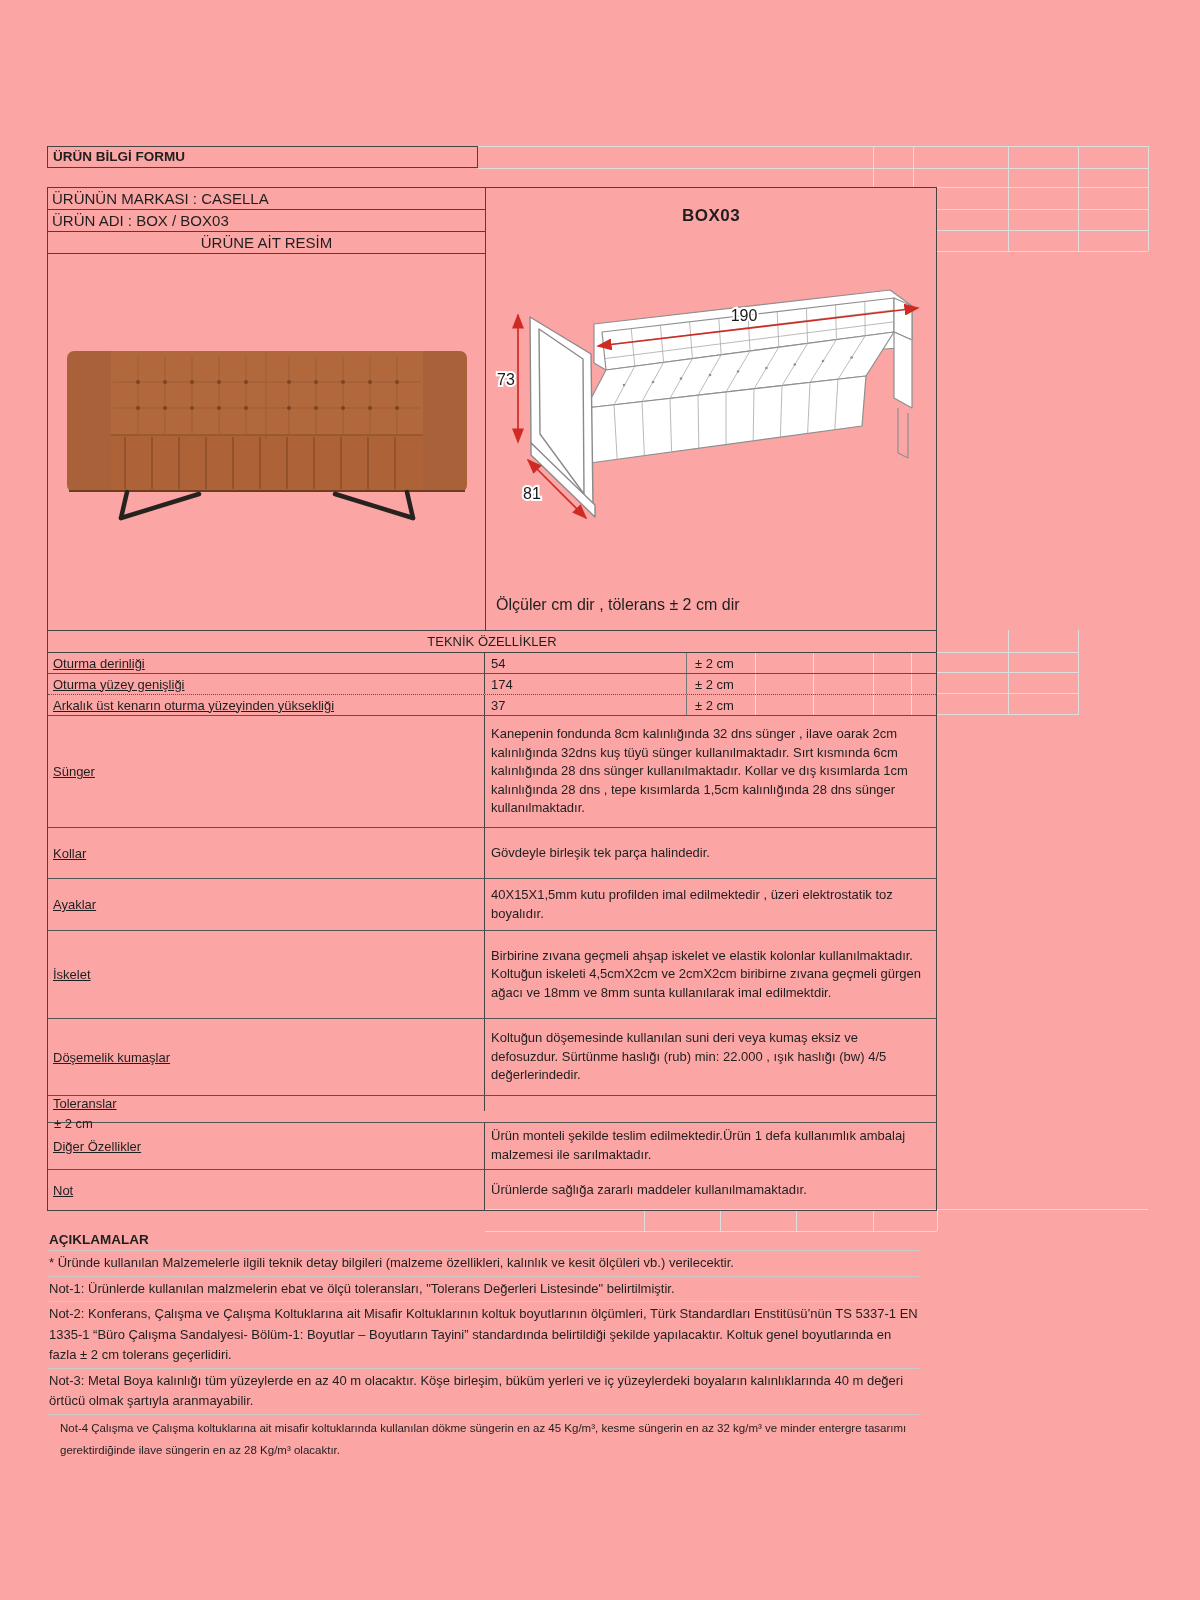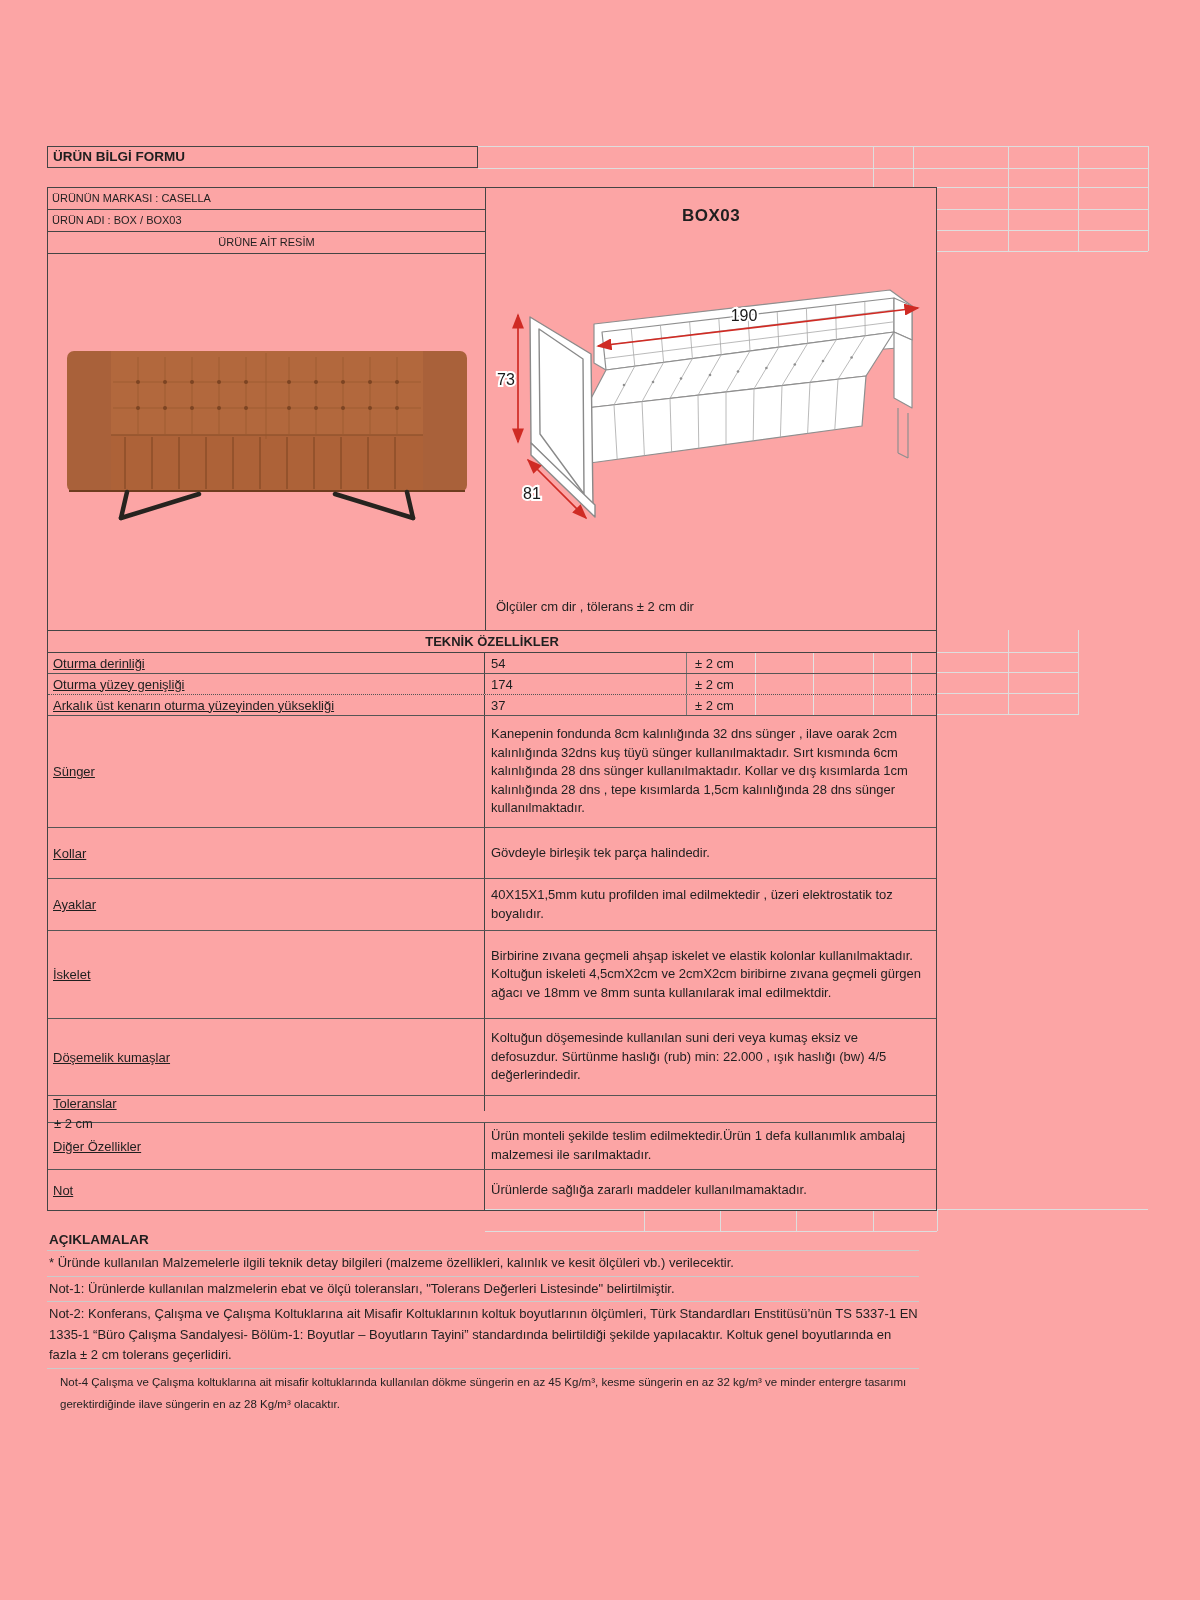--- a/index.html
+++ b/index.html
@@ -6,29 +6,29 @@
   #canvas{position:relative;width:1200px;height:1600px;background:#fca5a5;
           font-family:"Liberation Sans","DejaVu Sans",sans-serif;color:#1f1f1f;overflow:hidden;}
   .abs{position:absolute;}
   
   .fgv{position:absolute;width:1px;background:#dedede;}
   .fgh{position:absolute;height:1px;background:#dedede;}
   
   .title-cell{left:47px;top:146px;width:431px;height:22px;border:1px solid #444;
               font-weight:bold;font-size:13.5px;line-height:20px;padding-left:5px;box-sizing:border-box;}
   .info-block{left:47px;top:187px;width:438px;box-sizing:border-box;border-top:1px solid #444;border-left:1px solid #444;}
-  .info-row{height:22px;line-height:21px;font-size:11px;padding-left:4px;border-bottom:1px solid #444;box-sizing:border-box;}
+  .info-row{height:22px;line-height:21px;font-size:15px;padding-left:4px;border-bottom:1px solid #444;box-sizing:border-box;}
   .info-row.center{text-align:center;padding-left:0;}
   .photo-area{left:47px;top:253px;width:438px;height:377px;border-left:1px solid #444;box-sizing:border-box;}
   .image-box{left:485px;top:187px;width:452px;height:443px;border:1px solid #444;border-bottom:none;box-sizing:border-box;}
   .box-title{position:absolute;top:18px;left:0;width:100%;text-align:center;font-weight:bold;font-size:17px;letter-spacing:.5px;}
-  .olculer{position:absolute;left:10px;bottom:16px;font-size:13px;}
+  .olculer{position:absolute;left:10px;bottom:16px;font-size:16px;}
   
   .spec{left:47px;top:630px;width:890px;border:1px solid #444;box-sizing:border-box;font-size:13px;}
-  .spec-h{height:22px;line-height:21px;text-align:center;font-weight:bold;border-bottom:1px solid #444;box-sizing:border-box;}
+  .spec-h{height:22px;line-height:21px;text-align:center;font-weight:normal;border-bottom:1px solid #444;box-sizing:border-box;}
   .srow{display:flex;border-bottom:1px solid #555;box-sizing:border-box;}
   .srow:last-child{border-bottom:none;}
   .srow.dotted{border-bottom-style:dotted;}
   .c-label{width:437px;box-sizing:border-box;border-right:1px solid #444;padding-left:5px;display:flex;align-items:center;text-decoration:underline;}
   .c-val{width:202px;box-sizing:border-box;border-right:1px solid #777;padding-left:6px;display:flex;align-items:center;}
   .c-tol{flex:1;padding-left:8px;display:flex;align-items:center;position:relative;
          background-image:linear-gradient(#e3e3e3,#e3e3e3),linear-gradient(#e3e3e3,#e3e3e3),linear-gradient(#e3e3e3,#e3e3e3),linear-gradient(#e3e3e3,#e3e3e3);
          background-size:1px 100%;background-position:68px 0,126px 0,186px 0,224px 0;background-repeat:no-repeat;}
   .c-text{flex:1;box-sizing:border-box;padding:4px 10px 4px 6px;line-height:18.6px;display:flex;align-items:center;}
   
@@ -261,16 +261,17 @@
       <div class="c-label">Not</div>
       <div class="c-text">Ürünlerde sağlığa zararlı maddeler kullanılmamaktadır.</div>
     </div>
   </div>
 
   <div class="abs notes">
     <div class="hd">AÇIKLAMALAR</div>
     <div class="note-item">* Üründe kullanılan Malzemelerle ilgili teknik detay bilgileri (malzeme özellikleri, kalınlık ve kesit ölçüleri vb.)  verilecektir.</div>
     <div class="note-item">Not-1: Ürünlerde kullanılan malzmelerin ebat ve ölçü toleransları, "Tolerans Değerleri Listesinde" belirtilmiştir.</div>
     <div class="note-item">Not-2: Konferans, Çalışma ve Çalışma Koltuklarına ait  Misafir Koltuklarının koltuk boyutlarının ölçümleri, Türk Standardları Enstitüsü’nün TS 5337-1 EN 1335-1 “Büro Çalışma Sandalyesi- Bölüm-1: Boyutlar – Boyutların Tayini” standardında belirtildiği şekilde yapılacaktır. Koltuk genel boyutlarında en fazla ± 2 cm tolerans geçerlidiri.</div>
+    <div class="note-item">Not-3: Metal Boya kalınlığı tüm yüzeylerde en az 40 m  olacaktır. Köşe birleşim, büküm yerleri ve iç yüzeylerdeki boyaların kalınlıklarında 40 m değeri örtücü olmak şartıyla aranmayabilir.</div>
     <div class="note-item small">Not-4 Çalışma ve Çalışma koltuklarına ait misafir koltuklarında kullanılan dökme süngerin en az 45 Kg/m³, kesme süngerin en az 32 kg/m³ ve minder entergre tasarımı gerektirdiğinde ilave süngerin en az 28 Kg/m³ olacaktır.</div>
   </div>
 
 </div>
 
 </body></html>

